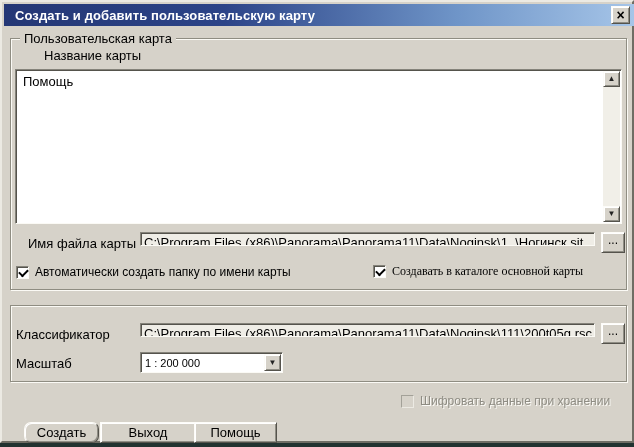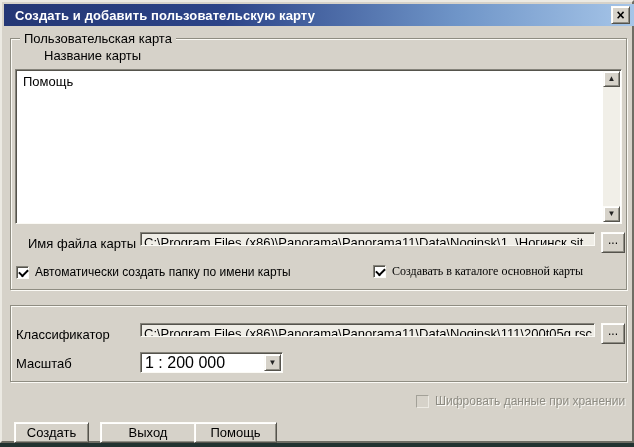--- a/index.html
+++ b/index.html
@@ -77,35 +77,35 @@
     box-shadow: inset 1px 1px 0 #55534c; flex:0 0 13px;
   }
   .check {
     position:absolute; left:2px; top:2px; width:7px; height:4px;
     border-left:2px solid #000; border-bottom:2px solid #000; transform:rotate(-45deg);
   }
   .cblabel { margin-left:6px; white-space:nowrap; font-size:12px; }
   .checkbox.disabled .cbbox { background:#d6d2c9; border-color:#a3a198 #eceae3 #eceae3 #a3a198; box-shadow:none; }
   .checkbox.disabled .cblabel { color:#8e8c83; text-shadow:1px 1px 0 #fbfaf6; }
   .combo { position:absolute; left:138px; top:350px; width:143px; height:21px; background:#ffffff; }
-  .combovalue { position:absolute; left:4px; top:2px; font-size:16px; line-height:16px; white-space:nowrap; }
+  .combovalue { position:absolute; left:4px; top:2px; font-size:11px; line-height:16px; white-space:nowrap; }
   .combobtn {
     position:absolute; right:1px; top:1px; width:17px; height:17px; background:#d6d2c9;
     border:1px solid; border-color:#fdfcf8 #55534c #55534c #fdfcf8;
     box-shadow: inset 1px 1px 0 #ffffff, inset -1px -1px 0 #8f8d84;
     box-sizing:border-box; display:flex; align-items:center; justify-content:center;
   }
   .btn {
     position:absolute; top:420px; height:21px; background:#d6d2c9;
     border:1px solid; border-color:#fdfcf8 #55534c #55534c #fdfcf8;
     box-shadow: inset 1px 1px 0 #ffffff, inset -1px -1px 0 #8f8d84;
     font-family:"Liberation Sans", sans-serif; font-size:13px; text-align:center;
     padding:0; cursor:default; color:#000;
   }
-  #btn-create { left:12px;  width:75px; }
+  #btn-create { left:22px;  width:75px;border-radius:7px; }
   #btn-exit   { left:98px; width:96px; }
   #btn-help   { left:192px; width:83px; }
   #bottomstrip { position:absolute; left:0; top:443px; width:634px; height:4px; background:#223230; }
 </style>
 </head>
 <body>
 
 <div id="window">
   <div id="dialog">
 
@@ -158,21 +158,21 @@
     <button class="browse" style="top:321px;">...</button>
 
     <div class="label" style="left:14px;top:354px;">Масштаб</div>
     <div class="combo sunken">
       <span class="combovalue">1 : 200 000</span>
       <span class="combobtn">
           <span class="arrow">▼</span>
         </span>
     </div>
 
-    <div class="checkbox disabled" style="left:386px;top:392px;padding-left:28px;">
+    <div class="checkbox disabled" style="left:371px;top:392px;padding-left:28px;">
       <span class="cbbox"></span>
       <span class="cblabel">Шифровать данные при хранении</span>
     </div>
 
     <button class="btn" id="btn-create">Создать</button>
     <button class="btn" id="btn-exit">Выход</button>
     <button class="btn" id="btn-help">Помощь</button>
   </div>
 
   <div id="bottomstrip"></div>

